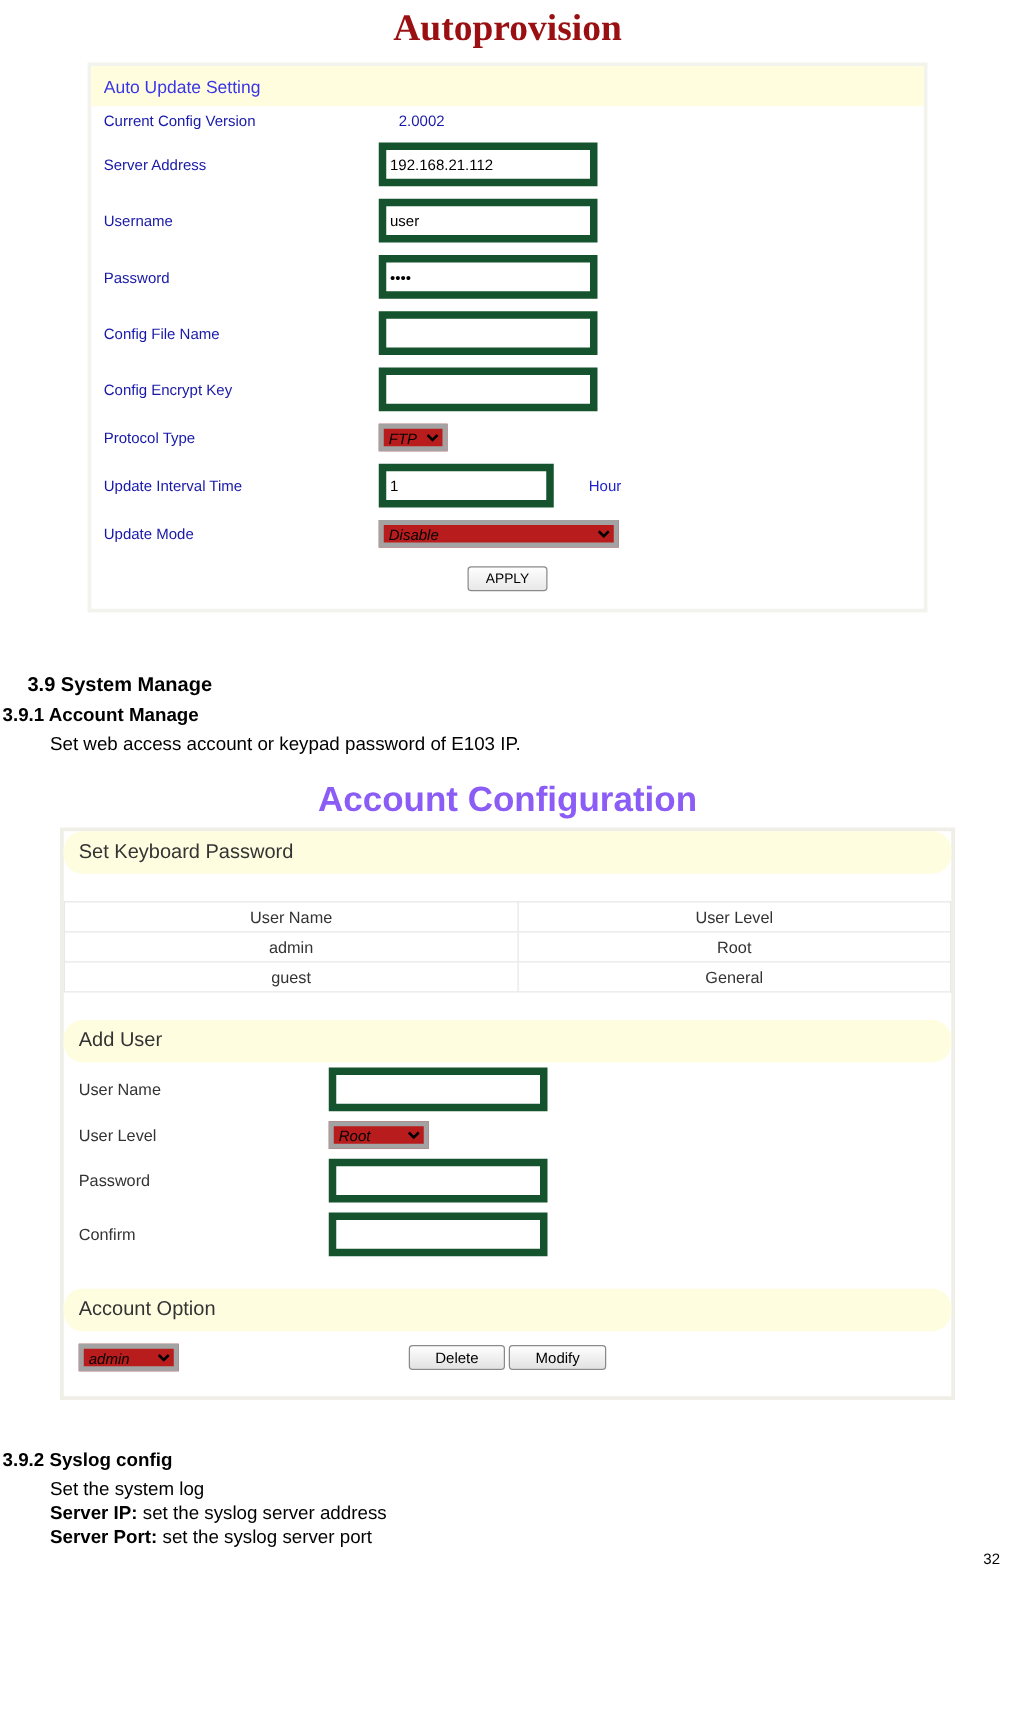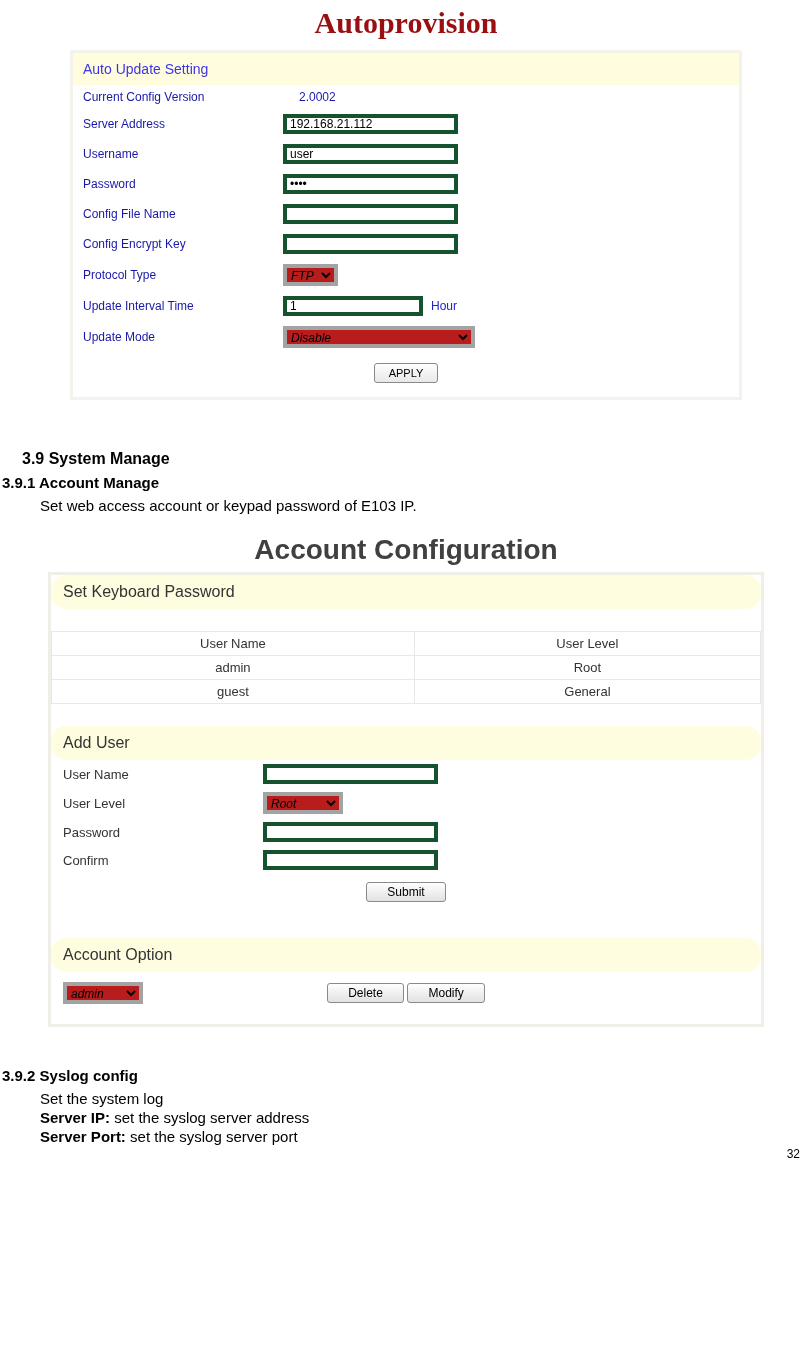--- a/index.html
+++ b/index.html
@@ -32,27 +32,28 @@
     background: #fffddd;
     color: #3a36e8;
     padding: 8px 10px;
     font-size: 14px;
   }
   .form-row {
     display: flex;
     align-items: center;
     padding: 5px 10px;
     color: #1818a8;
+    gap: 20px;
   }
   .form-row .lbl { width: 200px; }
   .form-row .val { color: #1818a8; font-size: 12px; margin-left: 16px; }
   .txt {
-    border: 4px solid #14532d;
-    background: #fff;
-    height: 20px;
+    border: 6px solid #14532d;
+    background: #fff;
+    height: 35px;
     font-size: 12px;
     padding: 1px 3px;
   }
   .txt-m { width: 175px; }
   .txt-s { width: 55px; }
   .txt-xs { width: 140px; }
   .sel {
     border: 4px solid #a3a3a3;
     background: #b91c1c;
     height: 22px;
@@ -74,21 +75,21 @@
   .doc-h4 { font-family: Verdana, sans-serif; font-weight: bold; font-size: 15px; margin: 6px 0 6px 2px; }
   .doc-p { font-family: Verdana, sans-serif; font-size: 15px; margin: 2px 0 2px 40px; }
   .doc-p .b { font-weight: bold; }
 
   
   .accconf-title {
     text-align: center;
     font-family: Arial, sans-serif;
     font-size: 28px;
     font-weight: bold;
-    color: #404040;
+    color: #8b5cf6;
     margin: 20px 0 6px 0;
   }
   .panel2 {
     margin: 0 48px 0 48px;
     border: 3px solid #efefe7;
     background: #fff;
     font-size: 13px;
   }
   .section-bar2 {
     background: #fffde0;
@@ -243,23 +244,20 @@
       </select>
     </div>
     <div class="form-row2">
       <div class="lbl2">Password</div>
       <input class="txt txt-m" type="password" style="">
     </div>
     <div class="form-row2">
       <div class="lbl2">Confirm</div>
       <input class="txt txt-m" type="password" style="">
     </div>
-    <div class="center-row">
-      <button class="btn2">Submit</button>
-    </div>
     <div class="gap"></div>
 
     <div class="section-bar2">Account Option</div>
     <div class="accopt-row">
       <select class="sel" style="width:80px">
         <option>admin</option>
       </select>
       <div class="mid">
         <button class="btn2">Delete</button>
         <button class="btn2">Modify</button>

